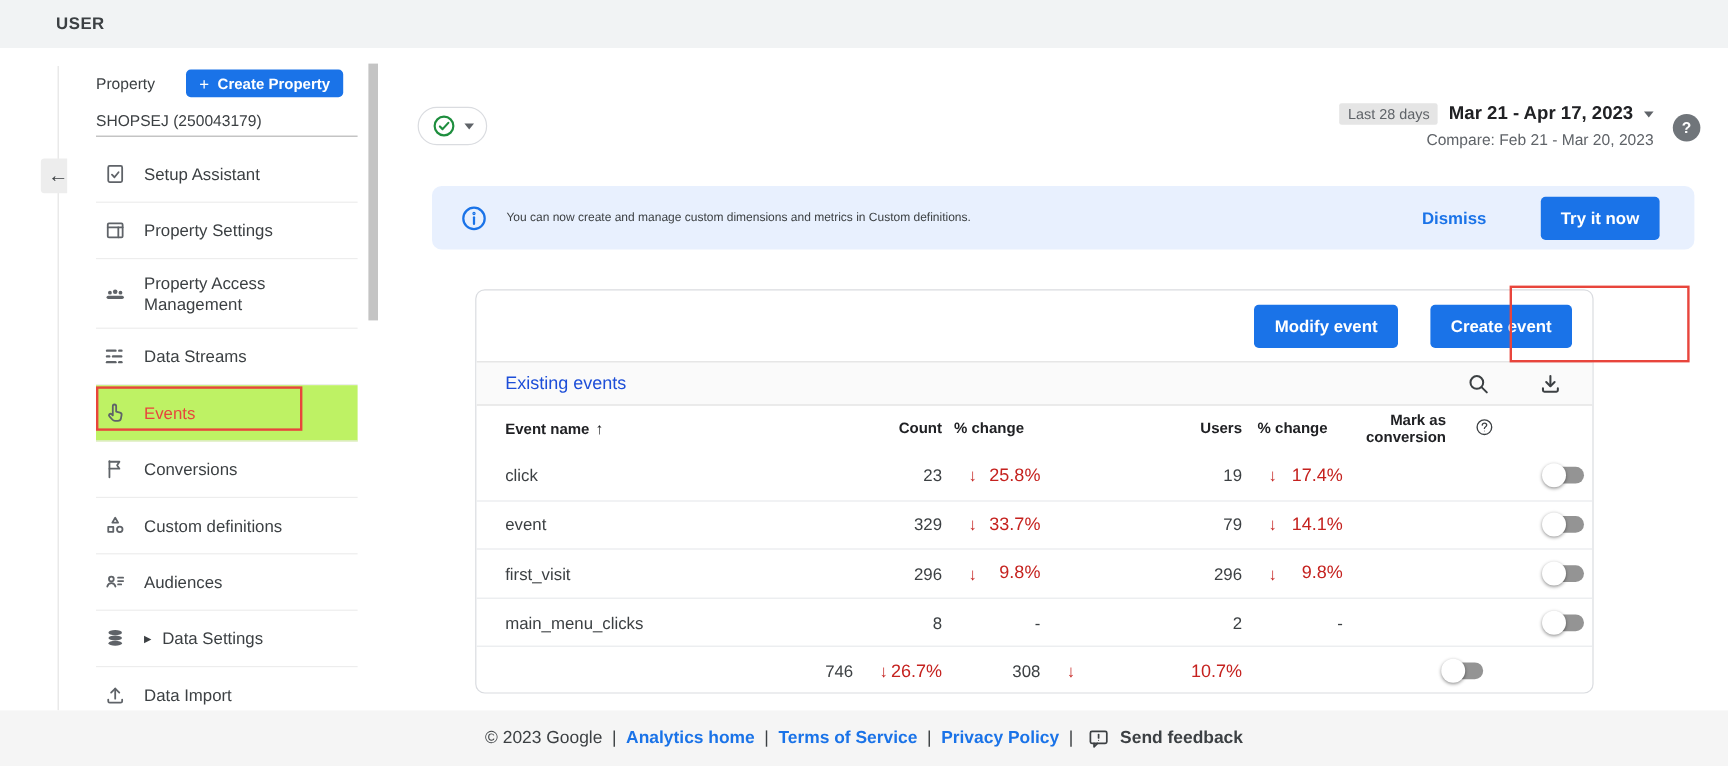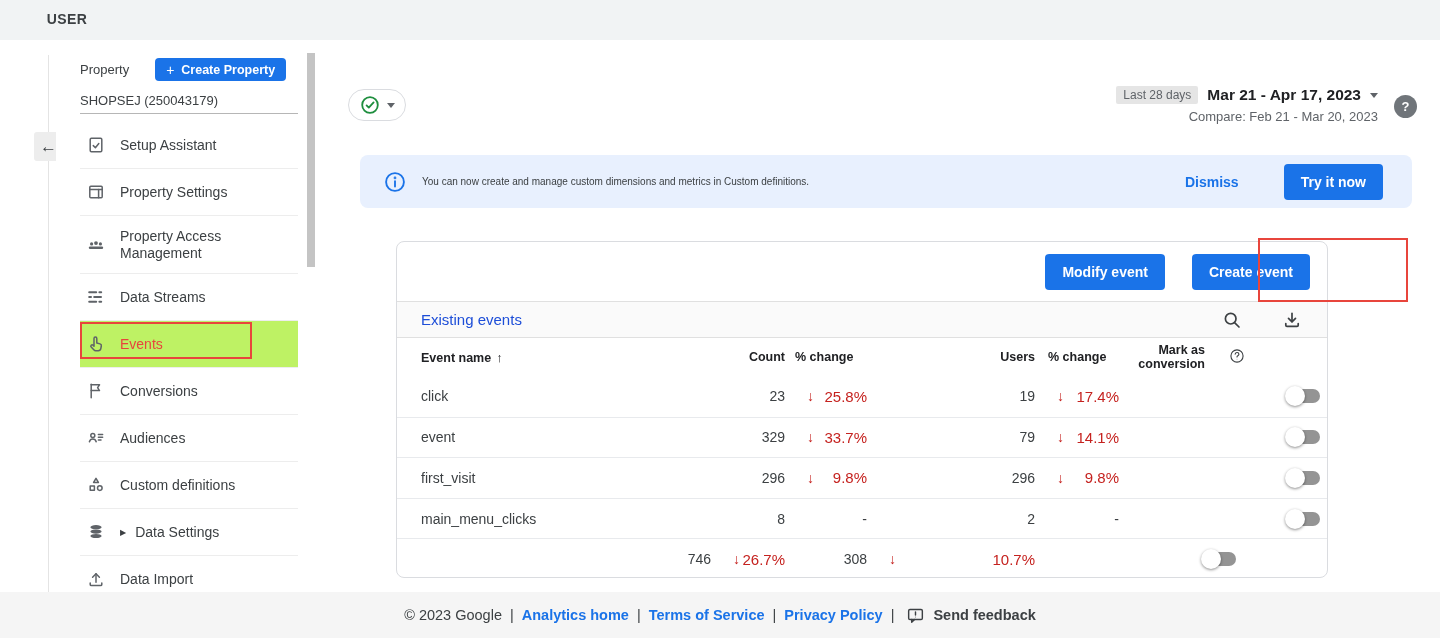--- a/index.html
+++ b/index.html
@@ -175,38 +175,38 @@
           <svg viewBox="0 0 20 20">
               <path d="M5.2 3.2v13.6"></path>
               <path d="M5.2 3.8h8.3l-1.9 2.9 1.9 2.9H5.2"></path>
             </svg>
         </span>
         <span class="nav-label">Conversions</span>
       </div>
       <div class="nav-item">
         <span class="nav-icon">
           <svg viewBox="0 0 20 20">
+              <path d="M10 3.4l2.4 4.1H7.6z"></path>
+              <rect x="4.2" y="11" width="4.2" height="4.2"></rect>
+              <circle cx="13.8" cy="13.1" r="2.3"></circle>
+            </svg>
+        </span>
+        <span class="nav-label">Custom definitions</span>
+      </div>
+      <div class="nav-item">
+        <span class="nav-icon">
+          <svg viewBox="0 0 20 20">
               <circle cx="6.8" cy="7.6" r="2"></circle>
               <path d="M3.4 13.8c.5-1.9 1.8-2.9 3.4-2.9s2.9 1 3.4 2.9"></path>
               <path d="M12.4 6.4h4.2"></path>
               <path d="M12.4 9.2h4.2"></path>
               <path d="M12.4 12h2.6"></path>
             </svg>
         </span>
         <span class="nav-label">Audiences</span>
-      </div>
-      <div class="nav-item">
-        <span class="nav-icon">
-          <svg viewBox="0 0 20 20">
-              <path d="M10 3.4l2.4 4.1H7.6z"></path>
-              <rect x="4.2" y="11" width="4.2" height="4.2"></rect>
-              <circle cx="13.8" cy="13.1" r="2.3"></circle>
-            </svg>
-        </span>
-        <span class="nav-label">Custom definitions</span>
       </div>
       <div class="nav-item">
         <span class="nav-icon">
           <svg viewBox="0 0 20 20">
               <ellipse class="fl" cx="10" cy="5.2" rx="5.6" ry="2.1"></ellipse>
               <ellipse class="fl" cx="10" cy="9.6" rx="5.6" ry="2.1"></ellipse>
               <ellipse class="fl" cx="10" cy="14" rx="5.6" ry="2.1"></ellipse>
             </svg>
         </span>
         <span class="expand-caret">▶</span>

